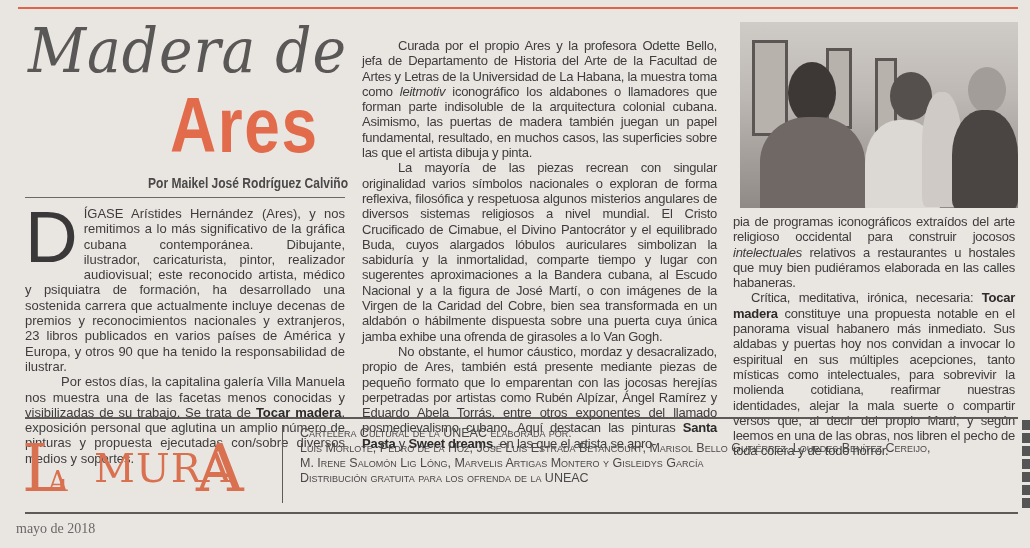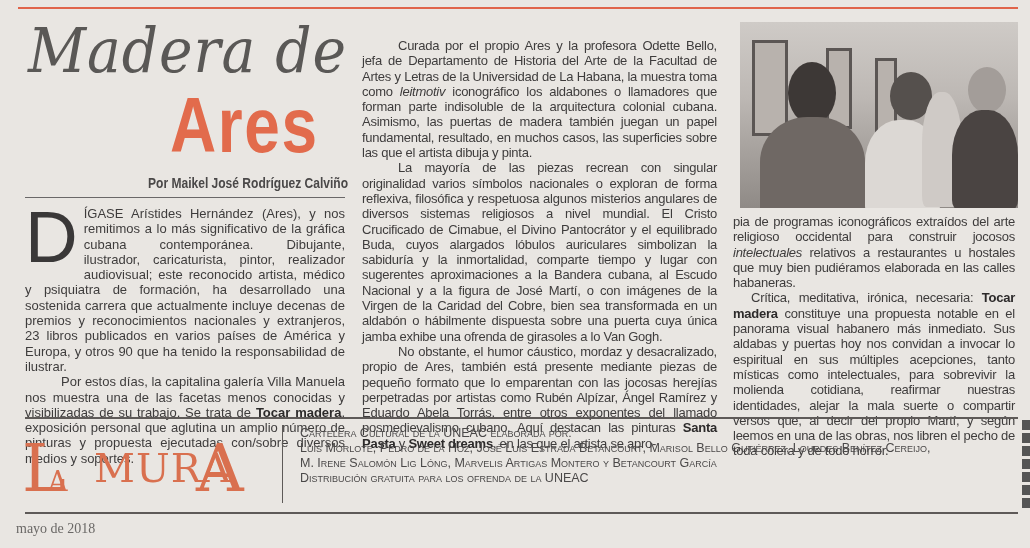--- a/index.html
+++ b/index.html
@@ -114,18 +114,18 @@
 <div class="logo">
   <span class="L">L</span>
   <span class="a1">A</span>
   <span class="mid">MURA</span>
   <span class="A2">A</span>
 </div>
 <div class="footer-vline"></div>
 <div class="credits">
   <div>Cartelera Cultural de la UNEAC elaborada por:</div>
   <div>Luis Morlote, Pedro de la Hoz, José Luis Estrada Betancourt, Marisol Bello Gutiérrez, Lourdes Benítez Cereijo,</div>
-  <div>M. Irene Salomón Lig Lóng, Marvelis Artigas Montero y Betancourt García</div>
+  <div>M. Irene Salomón Lig Lóng, Marvelis Artigas Montero y Gisleidys García</div>
   <div>Distribución gratuita para los ofrenda de la UNEAC</div>
 </div>
 <div class="footer-rule-bot"></div>
 <div class="edge-marks"></div>
 <div class="date">mayo de 2018</div>
 
 </body></html>

